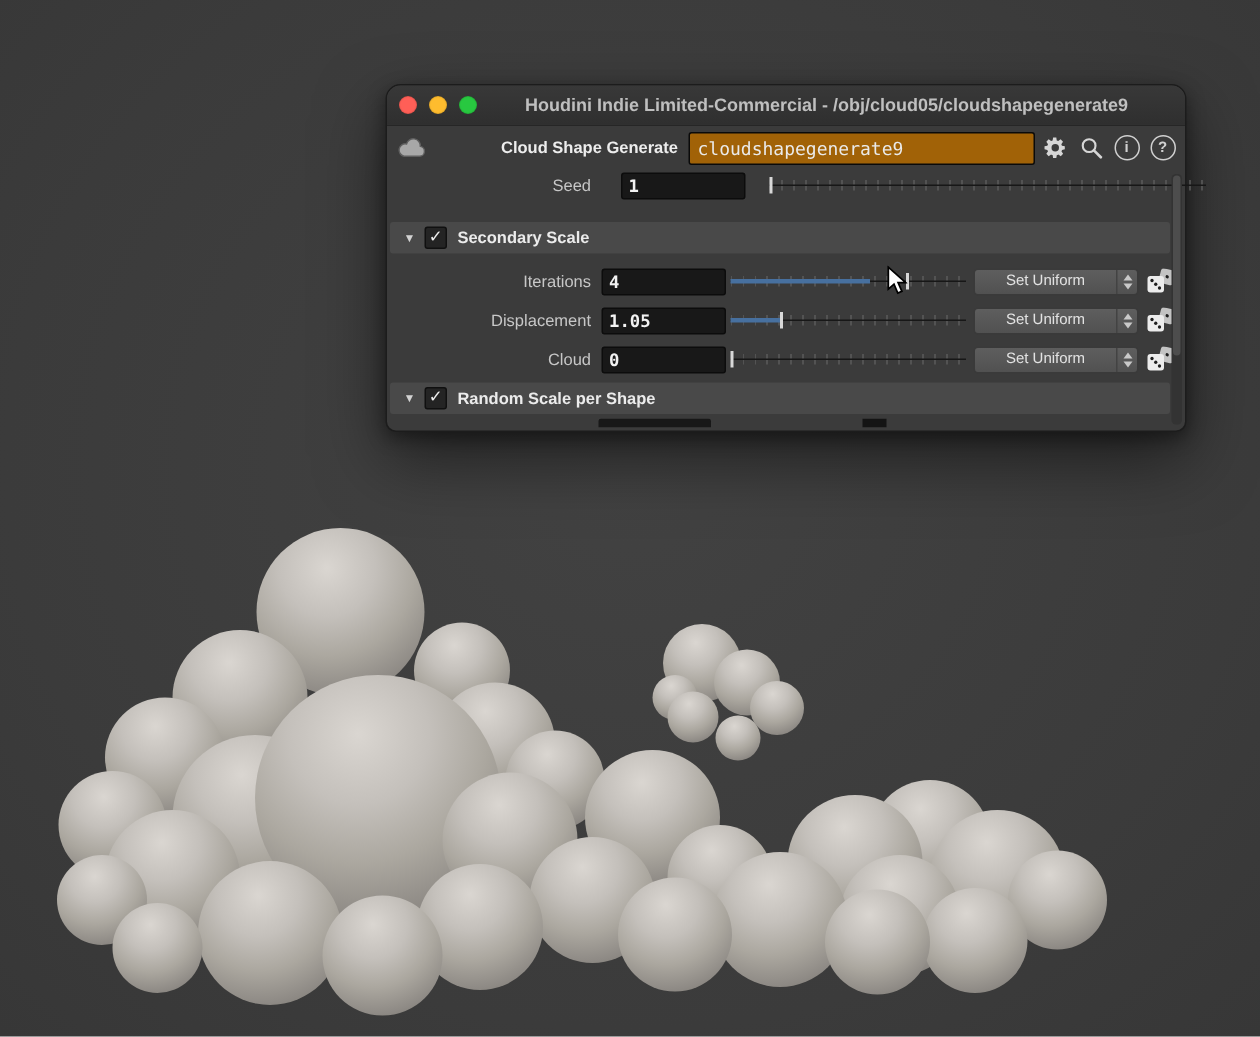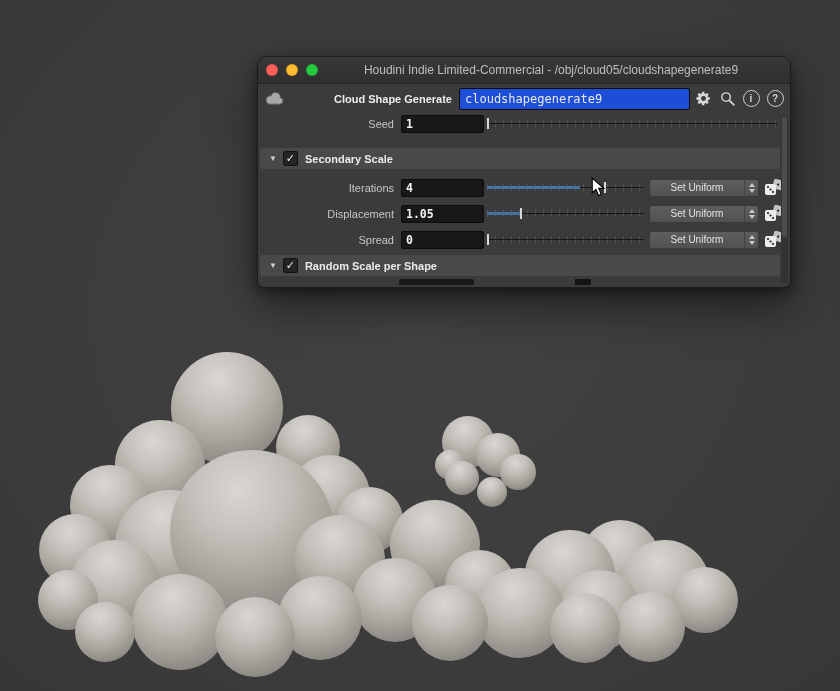--- a/index.html
+++ b/index.html
@@ -30,32 +30,32 @@
     position:absolute; left:0; top:0; right:0; height:26px;
     background:linear-gradient(#383838,#2f2f2f);
     border-bottom:1px solid #262626; border-radius:9px 9px 0 0;
     display:flex; align-items:center;
   }
   .tl { width:12px; height:12px; border-radius:50%; margin-left:8px; flex:0 0 auto; }
   .tl-red { background:#ff5f57; box-shadow: inset 0 0 1px rgba(0,0,0,.4); }
   .tl-yellow { background:#febc2e; box-shadow: inset 0 0 1px rgba(0,0,0,.4); }
   .tl-green { background:#28c840; box-shadow: inset 0 0 1px rgba(0,0,0,.4); }
   .title {
-    flex:1; text-align:center; font-size:12px; font-weight:normal; color:#bfbfbf;
+    flex:1; text-align:center; font-size:12px; font-weight:bold; color:#bfbfbf;
     white-space:nowrap; overflow:hidden; padding:0 10px 0 4px;
   }
 
   .nodebar {
     position:absolute; left:0; top:27px; right:0; height:29px;
     display:flex; align-items:center; padding:0 4px 0 6px; box-sizing:border-box;
   }
   .node-icon { flex:0 0 auto; margin-right:5px; display:flex; }
   .node-type { font-size:11px; font-weight:bold; color:#ededed; white-space:nowrap; margin-right:7px;margin-left:44px; }
   .node-name-input {
-    flex:1; height:20px; background:#1d4ed8; border:1px solid #0a0a0a; border-radius:2px;
+    flex:1; height:20px; background:#a16207; border:1px solid #0a0a0a; border-radius:2px;
     color:#eaeaea; font-family:"DejaVu Sans Mono", monospace; font-size:12px;
     padding:0 5px; outline:none; min-width:0;
   }
   .hbtn { flex:0 0 auto; width:22px; height:22px; display:flex; align-items:center; justify-content:center; margin-left:2px; cursor:pointer; }
   .circle-icon {
     width:15px; height:15px; border:1.5px solid #d0d0d0; border-radius:50%;
     color:#d0d0d0; font-size:10px; font-weight:bold;
     display:flex; align-items:center; justify-content:center; line-height:1;
   }
 
@@ -107,21 +107,21 @@
 
   .scrollbar { position:absolute; right:2px; top:59px; bottom:4px; width:7px; background:#333333; border-radius:3px; }
   .scroll-thumb { position:absolute; left:1px; right:1px; top:1px; height:72%; background:#4d4d4d; border-radius:3px; }
 
   .clip-row { position:absolute; left:0; right:10px; top:222px; height:6px; overflow:hidden; }
   .clip-input { position:absolute; left:141px; width:75px; top:0; height:6px; background:#181818; border-radius:2px 2px 0 0; }
   .clip-widget { position:absolute; left:317px; width:16px; top:0; height:6px; background:#141414; }
 
   .cursor { position:absolute; left:333px; top:120px; z-index:30; pointer-events:none; }
 
-  .row-seed { top:57px; }
+  .row-seed { top:57px;gap:13px; }
   .sec1 { top:91px; }
   .row-0 { top:121px; }
   .row-1 { top:147px; }
   .row-2 { top:173px; }
   .sec2 { top:198px; }
 </style>
 </head>
 <body>
 
 <div class="stage">
@@ -269,21 +269,21 @@
           </g>
           <rect x="1" y="5" width="11" height="11" rx="2" fill="#ececec"></rect>
           <circle cx="4" cy="8" r="1.1" fill="#1e1e1e"></circle>
           <circle cx="6.5" cy="10.5" r="1.1" fill="#1e1e1e"></circle>
           <circle cx="9" cy="13" r="1.1" fill="#1e1e1e"></circle>
         </svg>
       </span>
     </div>
 
     <div class="param-row row-2">
-      <span class="p-label">Spread</span>
+      <span class="p-label">Cloud</span>
       <input class="p-input" type="text" value="0" style="">
       <div class="slider w-param">
         <div class="ticks"></div>
         <div class="baseline"></div>
         <div class="fill" style="width: 0%;"></div>
         <div class="handle" style="left: calc(0.5% - 1px);"></div>
       </div>
       <div class="menu-btn">
         <span class="menu-label">Set Uniform</span>
         <span class="spinner">

